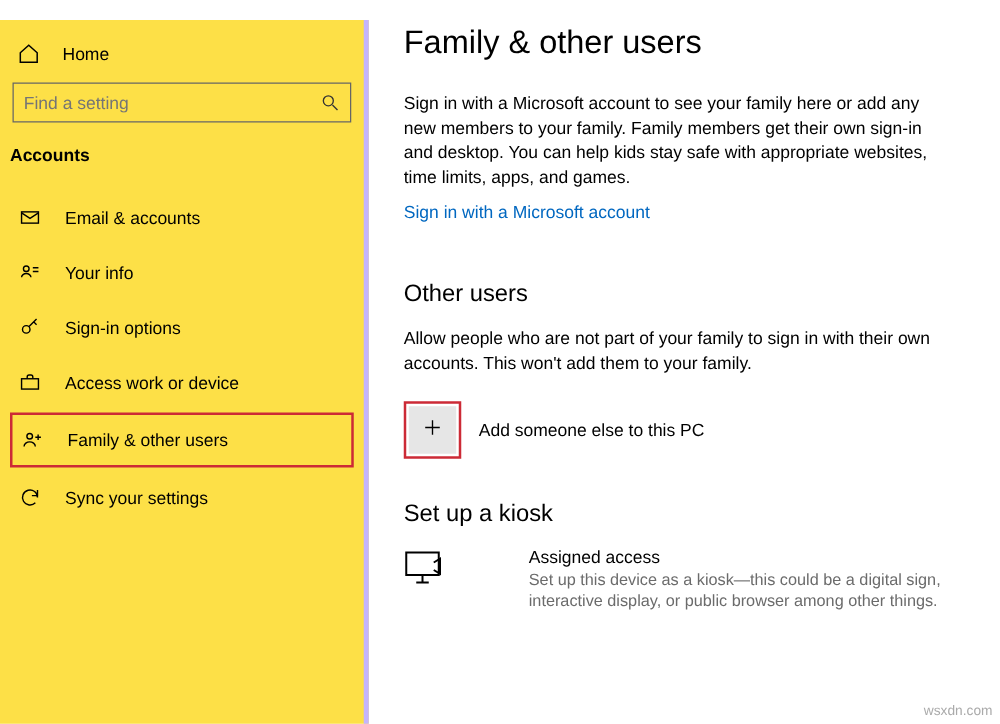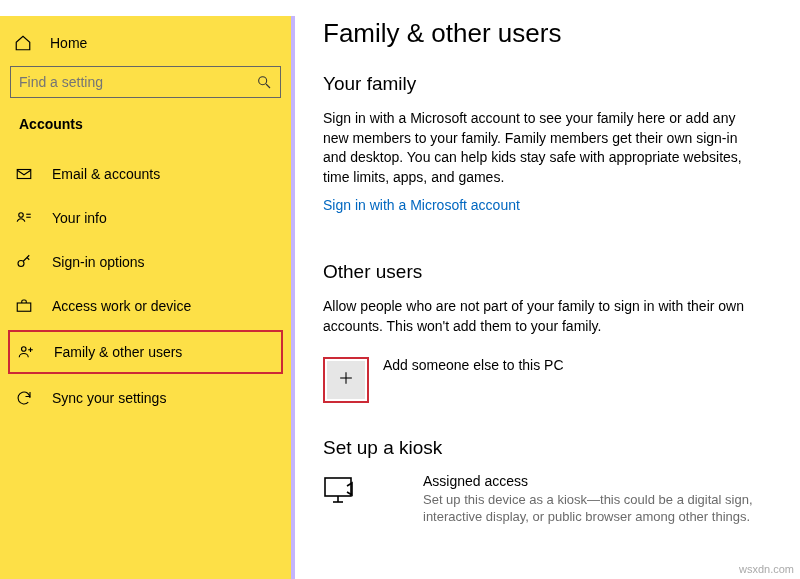--- a/index.html
+++ b/index.html
@@ -43,21 +43,21 @@
     }
     .search-input {
       border: none; outline: none; flex: 1; font-size: 14px;
       font-family: inherit; color: #555;
       background: transparent;
     }
     .search-icon { width:16px;height:16px;color:#333; }
     .category-label {
       font-weight: 600;
       font-size: 14px;
-      padding: 0 14px 20px 19px;
+      padding: 0 14px 20px 8px;
     }
     .nav-item {
       display: flex;
       align-items: center;
       padding: 12px 14px;
       cursor: pointer;
     }
     .nav-item .icon {
       width: 20px; height: 20px; margin-right: 18px;
       display:flex;align-items:center;justify-content:center;
@@ -96,20 +96,21 @@
       font-size: 14px;
       cursor: pointer;
       display:inline-block;
       margin-bottom: 48px;
     }
     .other-users-desc {
       margin-bottom: 20px;
     }
     .add-row {
       display: flex;
+      align-items: center;
       margin-bottom: 34px;
     }
     .add-btn-wrap {
       border: 2px solid #cc2a36;
       padding: 2px;
       margin-right: 14px;
     }
     .add-btn {
       width: 38px; height: 38px;
       background: #e6e6e6;
@@ -222,21 +223,20 @@
           <path d="M20 4v6h-6"></path>
         </svg>
     </span>
     <span class="lbl">Sync your settings</span>
   </div>
 </div>
 
 <div class="content">
   <h1 class="page-title">Family &amp; other users</h1>
 
-  <h2 class="section-heading">Your family</h2>
   <p class="body-text">Sign in with a Microsoft account to see your family here or add any new members to your family. Family members get their own sign-in and desktop. You can help kids stay safe with appropriate websites, time limits, apps, and games.</p>
   <a class="link">Sign in with a Microsoft account</a>
 
   <h2 class="section-heading">Other users</h2>
   <p class="body-text other-users-desc">Allow people who are not part of your family to sign in with their own accounts. This won't add them to your family.</p>
 
   <div class="add-row">
     <div class="add-btn-wrap">
       <div class="add-btn">
         <span>

